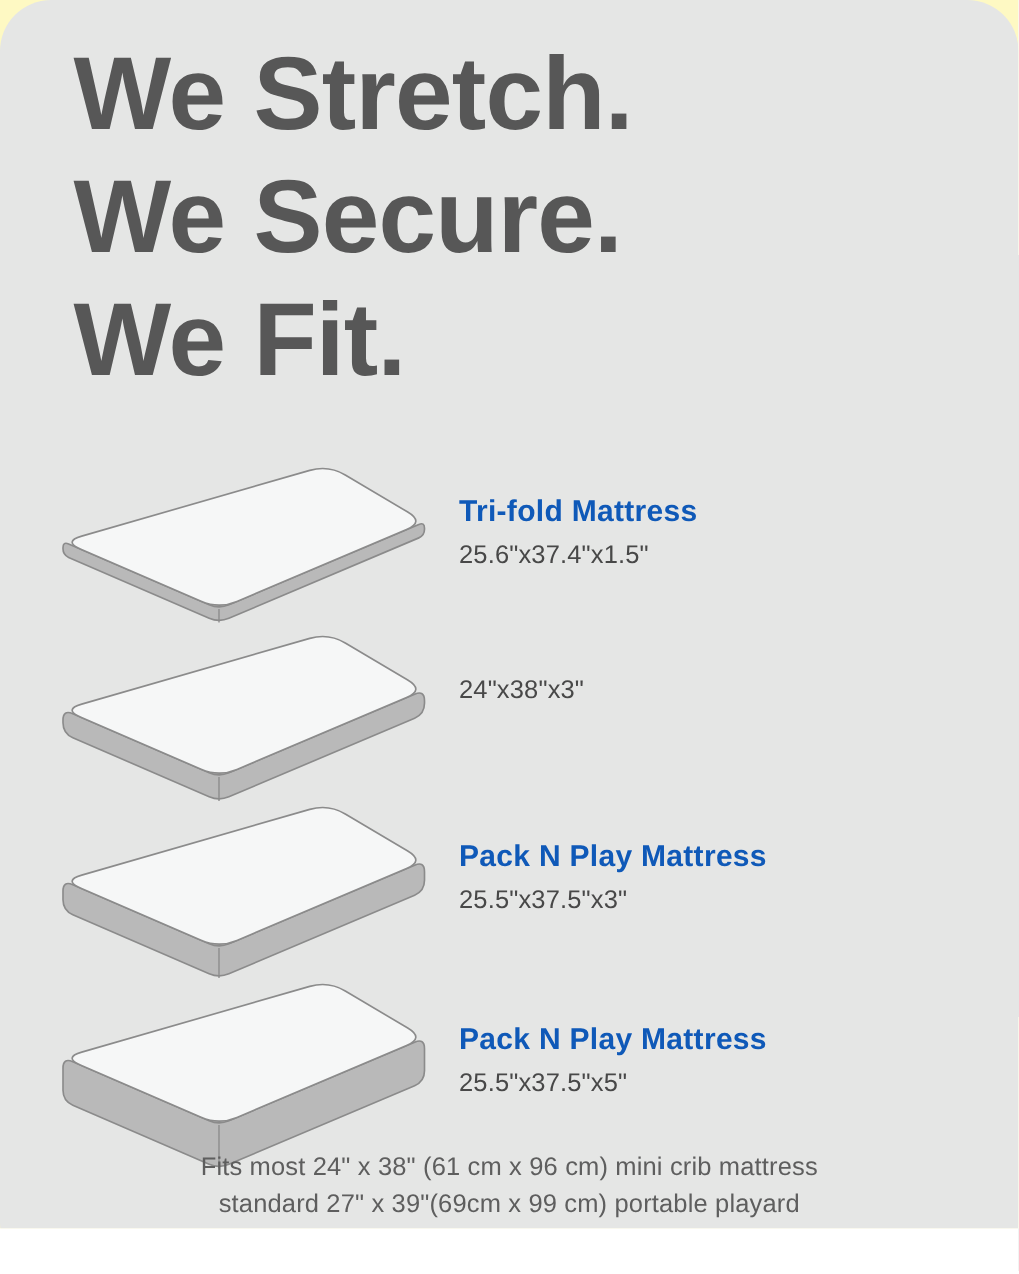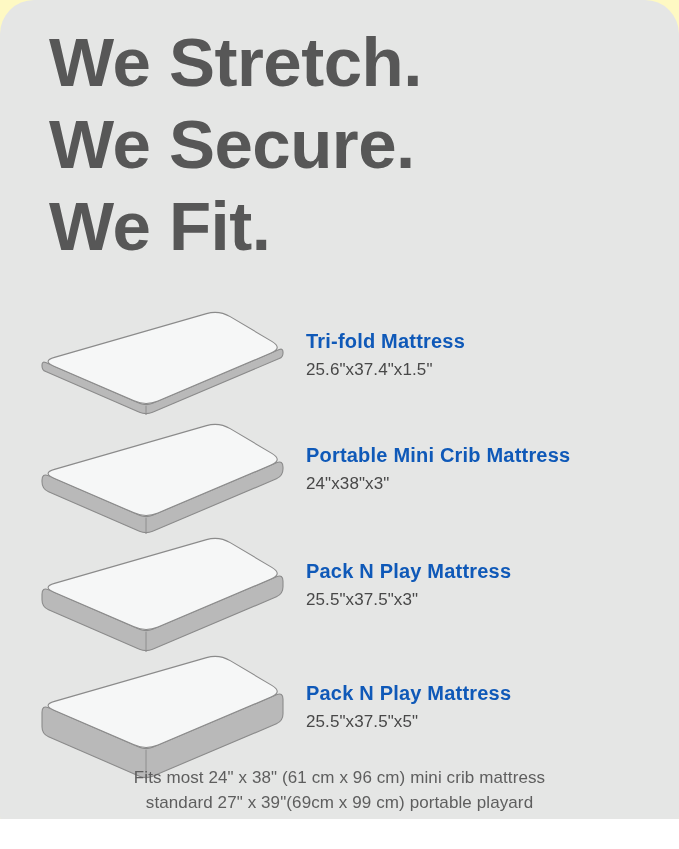--- a/index.html
+++ b/index.html
@@ -125,21 +125,20 @@
 
   <div class="row" style="top:418px;">
     <div class="row-art">
         <svg width="250" height="136" viewBox="0 0 250 136">
           <path d="M2.00,62.15Q2.00,55.00 8.56,57.84L99.44,97.16Q106.00,100.00 112.58,97.21L236.42,44.79Q243.00,42.00 243.00,49.15L243.00,50.85Q243.00,58.00 236.42,60.79L112.58,113.21Q106.00,116.00 99.44,113.16L8.56,73.84Q2.00,71.00 2.00,63.85Z" fill="#b9b9b9" stroke="#8b8b8b" stroke-width="1.1"></path>
           <line x1="106" y1="100" x2="106" y2="116" stroke="#8b8b8b" stroke-width="0.9"></line>
           <path d="M166.51,7.60Q179.00,4.00 190.18,10.64L231.82,35.36Q243.00,42.00 231.03,47.07L117.97,94.93Q106.00,100.00 94.07,94.84L13.93,60.16Q2.00,55.00 14.49,51.40Z" fill="#f6f7f7" stroke="#8b8b8b" stroke-width="1.1"></path>
         </svg>
       </div>
     <div class="row-text" style="top:12px;">
-      <div class="prod-title">Portable Mini Crib Mattress</div>
       <div class="prod-dims">24"x38"x3"</div>
     </div>
   </div>
 
   <div class="row" style="top:532px;">
     <div class="row-art">
         <svg width="250" height="140" viewBox="0 0 250 140">
           <path d="M2.00,62.15Q2.00,55.00 8.56,57.84L99.44,97.16Q106.00,100.00 112.58,97.21L236.42,44.79Q243.00,42.00 243.00,49.15L243.00,54.85Q243.00,62.00 236.42,64.79L112.58,117.21Q106.00,120.00 99.44,117.16L8.56,77.84Q2.00,75.00 2.00,67.85Z" fill="#b9b9b9" stroke="#8b8b8b" stroke-width="1.1"></path>
           <line x1="106" y1="100" x2="106" y2="120" stroke="#8b8b8b" stroke-width="0.9"></line>
           <path d="M166.51,7.60Q179.00,4.00 190.18,10.64L231.82,35.36Q243.00,42.00 231.03,47.07L117.97,94.93Q106.00,100.00 94.07,94.84L13.93,60.16Q2.00,55.00 14.49,51.40Z" fill="#f6f7f7" stroke="#8b8b8b" stroke-width="1.1"></path>

